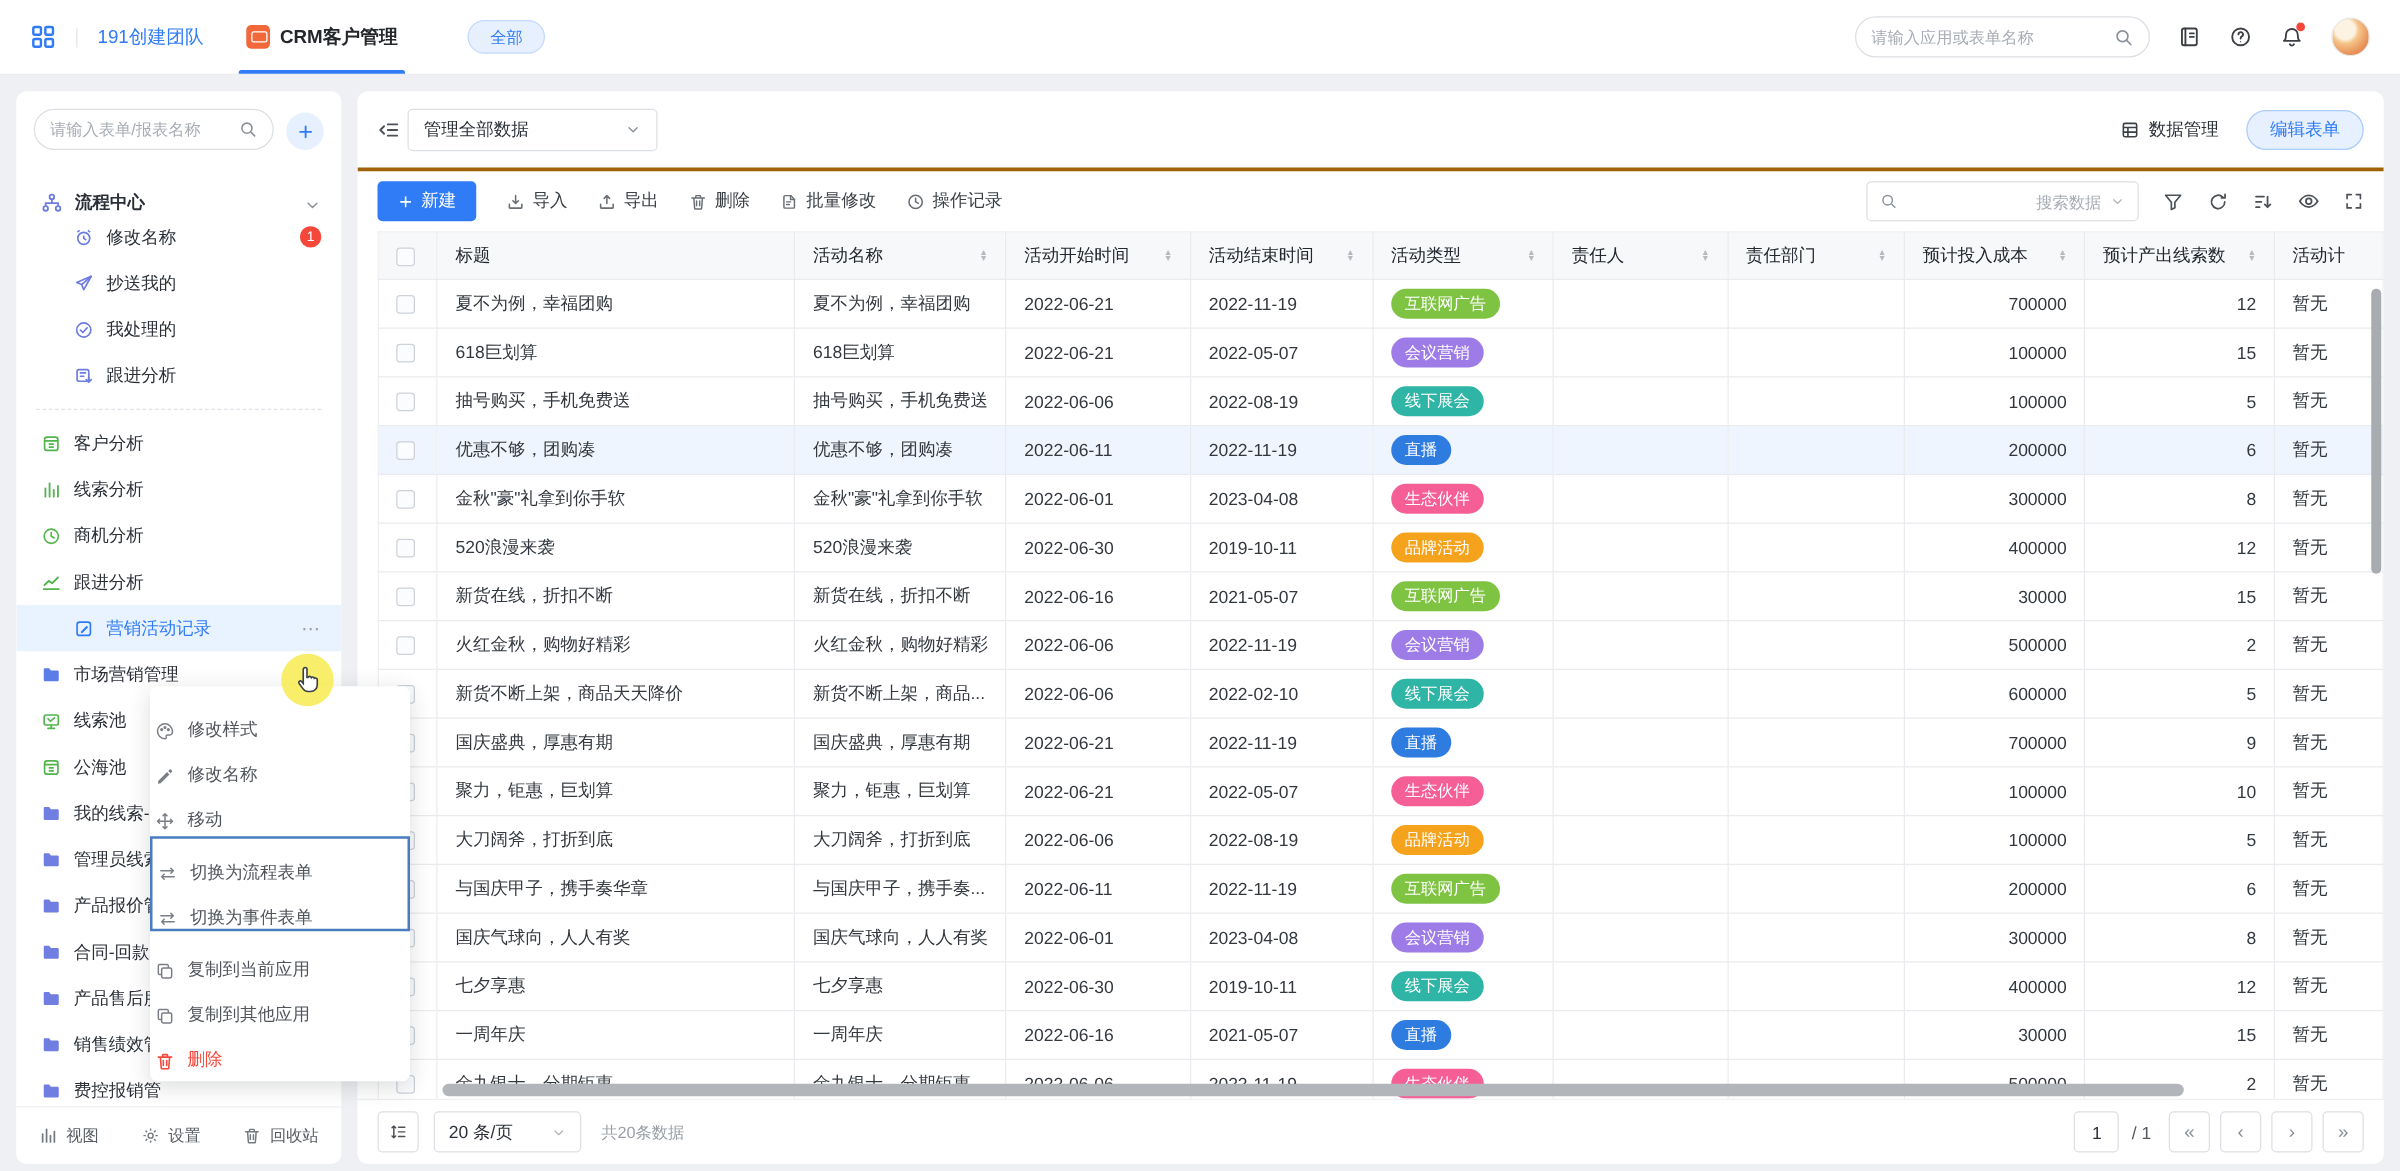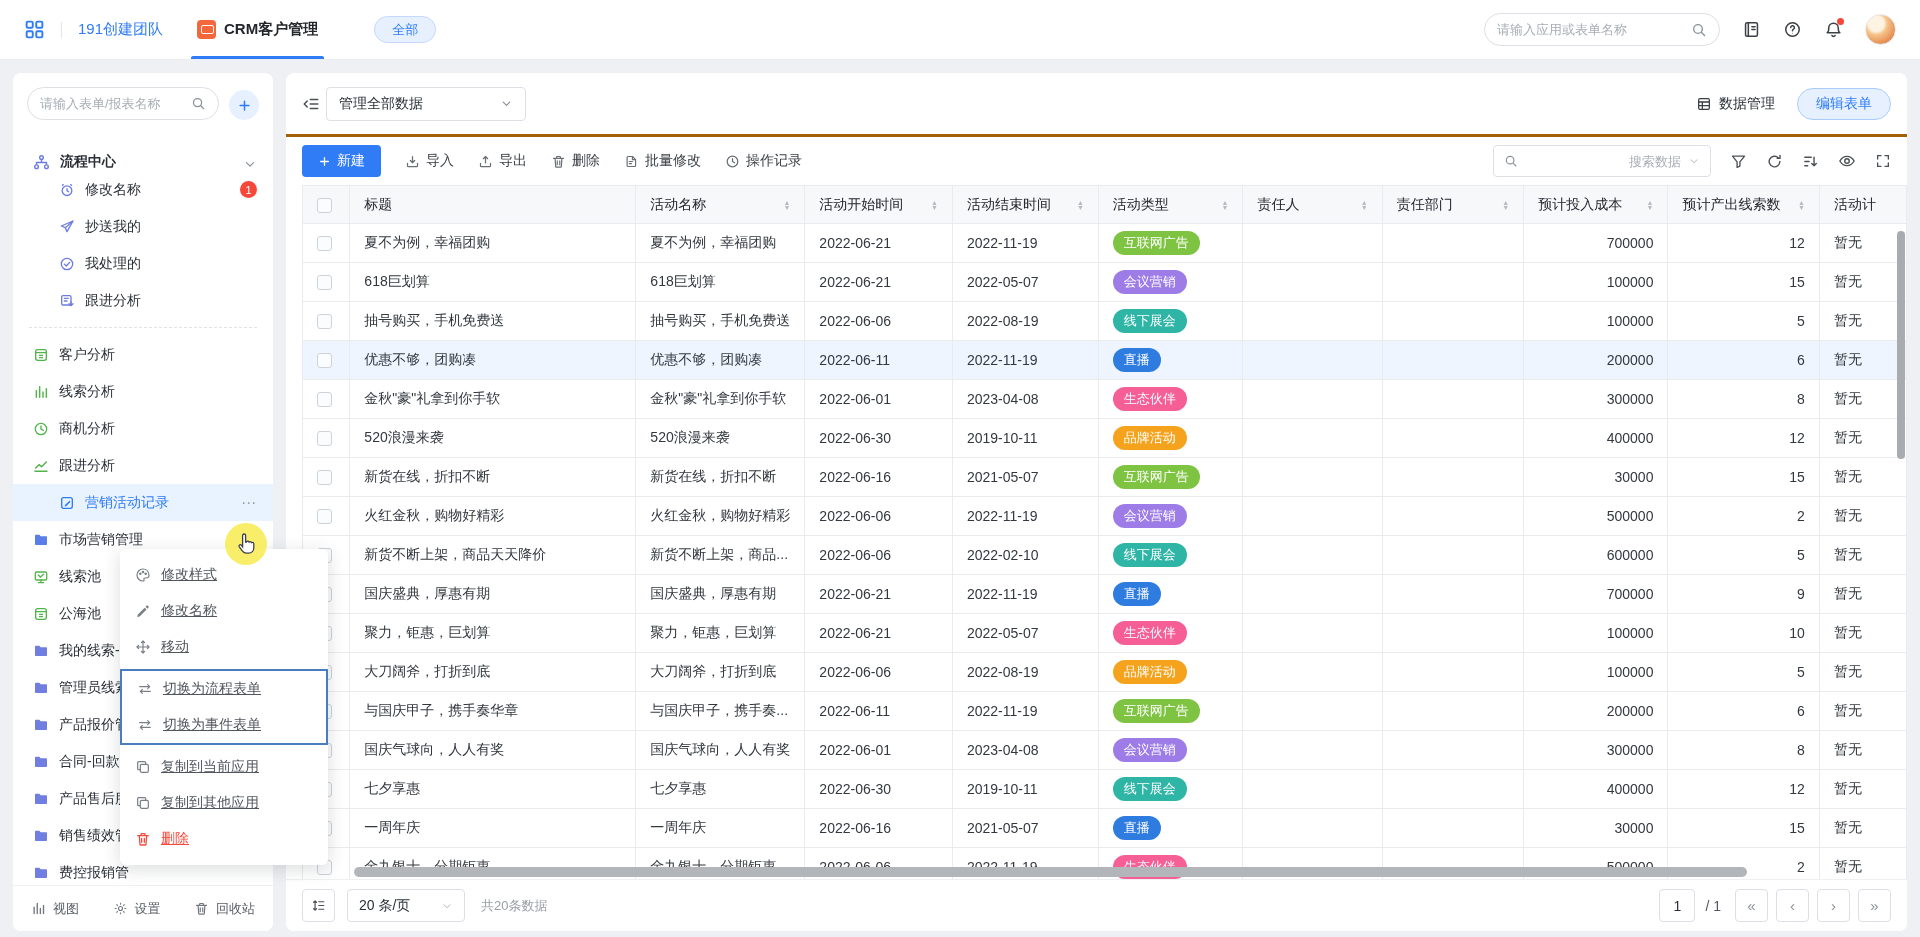--- a/index.html
+++ b/index.html
@@ -64,22 +64,22 @@
   .sb-chev { margin-left:auto; }
   .sb-divider { border-top:1px dashed #dfe2e6; margin:8px 16px; }
   .sb-dots { margin-left:auto; color:#9aa0a6; font-size:15px; letter-spacing:1px; }
   .sb-footer { height:46px; border-top:1px solid #eef0f2; display:flex; align-items:center;
     justify-content:space-between; padding:0 18px; flex:none; background:#fff; z-index:5; }
   .sb-foot-item { display:flex; align-items:center; gap:7px; font-size:13px; color:#585d64; cursor:pointer; }
 
   
   .ctx-menu { position:absolute; left:120px; top:549px; width:208px; background:#fff;
     border-radius:6px; box-shadow:0 4px 18px rgba(31,35,41,.16); padding:8px 0; z-index:50; }
-  .mi { height:36px; display:flex; align-items:center; gap:10px; padding:0 15px;
-    font-size:14px; color:#51565d; cursor:pointer; white-space:nowrap;text-decoration:underline; }
+  .mi { height:36px; display:flex; align-items:flex-end; gap:10px; padding:0 4px;
+    font-size:14px; color:#51565d; cursor:pointer; white-space:nowrap; }
   .mi.danger { color:#f5483b; }
   .swap-box { border:2px solid #4a7dc0; margin:4px 0; }
   .cursor-halo { position:absolute; left:225px; top:523px; width:42px; height:42px; border-radius:50%;
     background:rgba(247,235,80,.85); z-index:60; display:flex; align-items:center; justify-content:center; }
 
   
   .panel-head { height:64px; border-bottom:3px solid #a16207; display:flex; align-items:center;
     padding:0 16px; gap:6px; flex:none; }
   .view-select { width:200px; height:34px; border:1px solid #dcdfe4; border-radius:4px;
     display:flex; align-items:center; padding:0 12px; font-size:14px; color:#2b3038;

